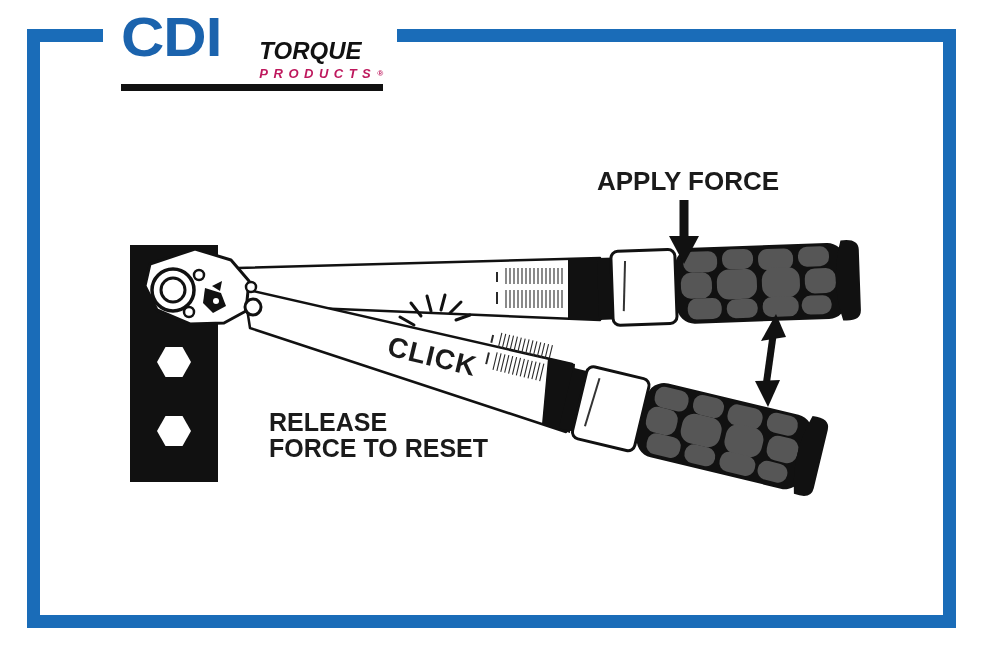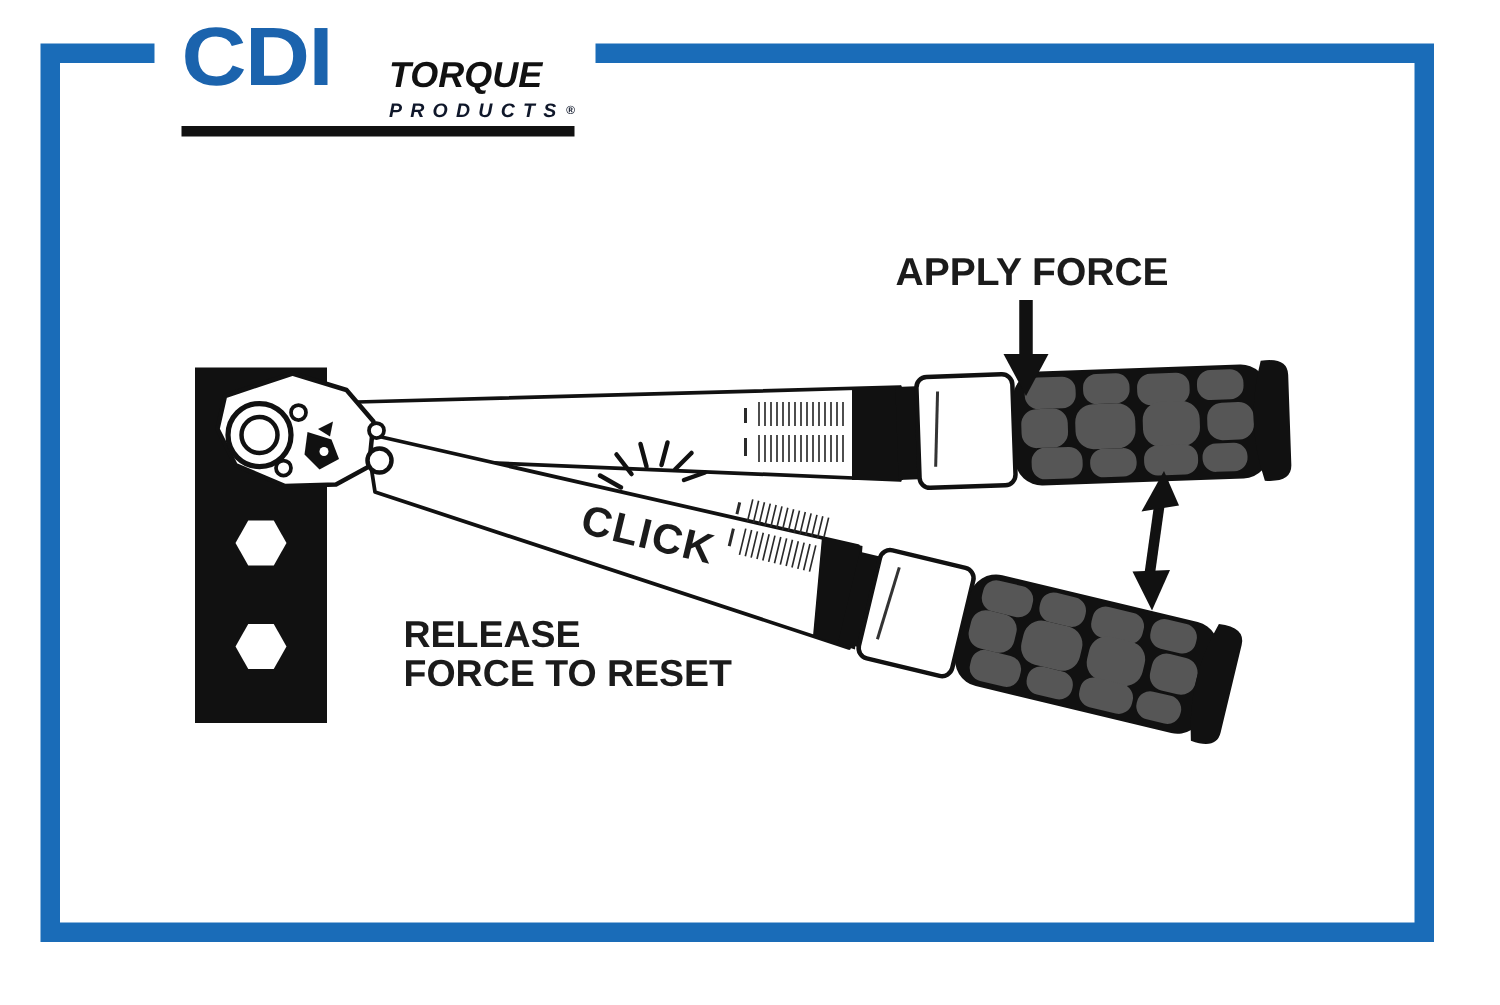--- a/index.html
+++ b/index.html
@@ -22,21 +22,21 @@
     color:#1b63ad;font-weight:bold;font-size:60px;line-height:52px;
     letter-spacing:-1px;transform:scaleY(0.92);
   }
   .logo-col{display:flex;flex-direction:column;margin-left:6px;padding-top:4px;}
   .logo-torque{
     color:#111;font-style:italic;font-weight:bold;font-size:24px;line-height:30px;
     letter-spacing:0px;
     margin-top:20px;
   }
   .logo-products{
-    color:#0f172a;font-style:italic;font-weight:bold;font-size:13px;line-height:15px;
+    color:#be185d;font-style:italic;font-weight:bold;font-size:13px;line-height:15px;
     letter-spacing:5.5px;display:flex;align-items:flex-end;
   }
   .logo-reg{font-size:8px;letter-spacing:0;margin-left:1px;}
   .logo-underline{height:7px;background:#111;margin-top:3px;width:100%;}
   .svg-label{font-family:"Liberation Sans", sans-serif;font-weight:bold;fill:#1b1b1b;}
 </style>
 </head>
 <body>
 
 <div class="frame"></div>

